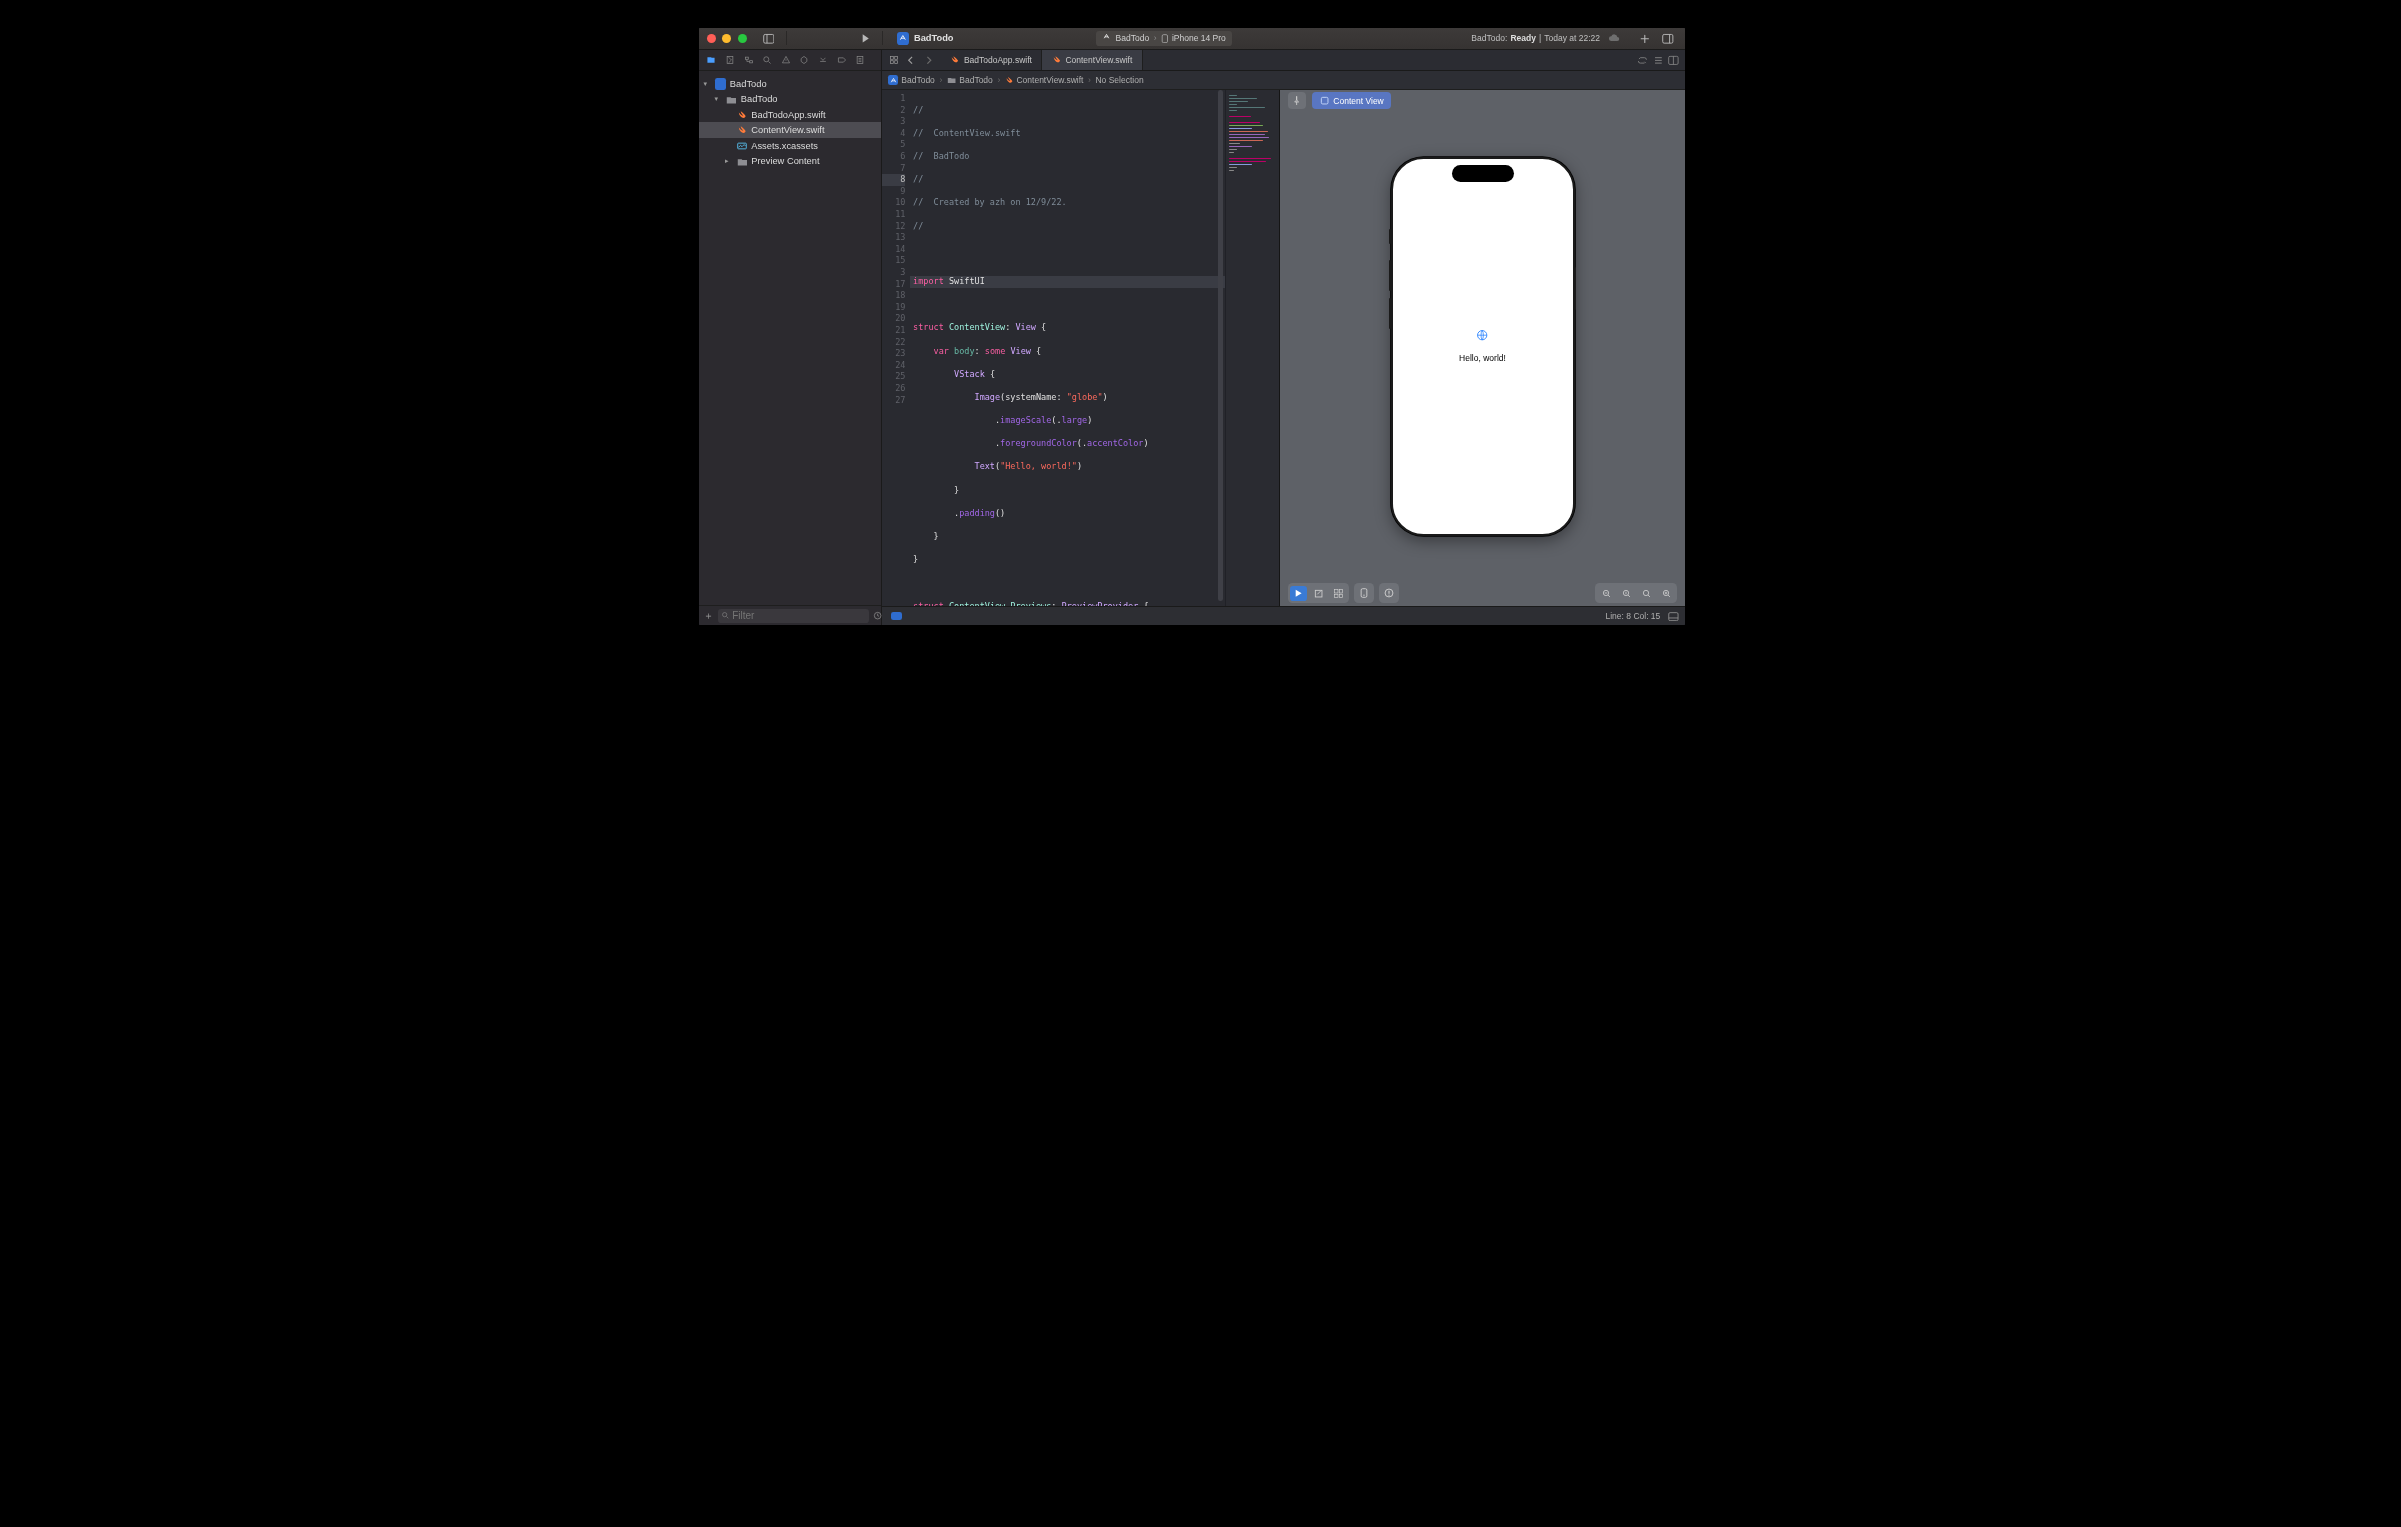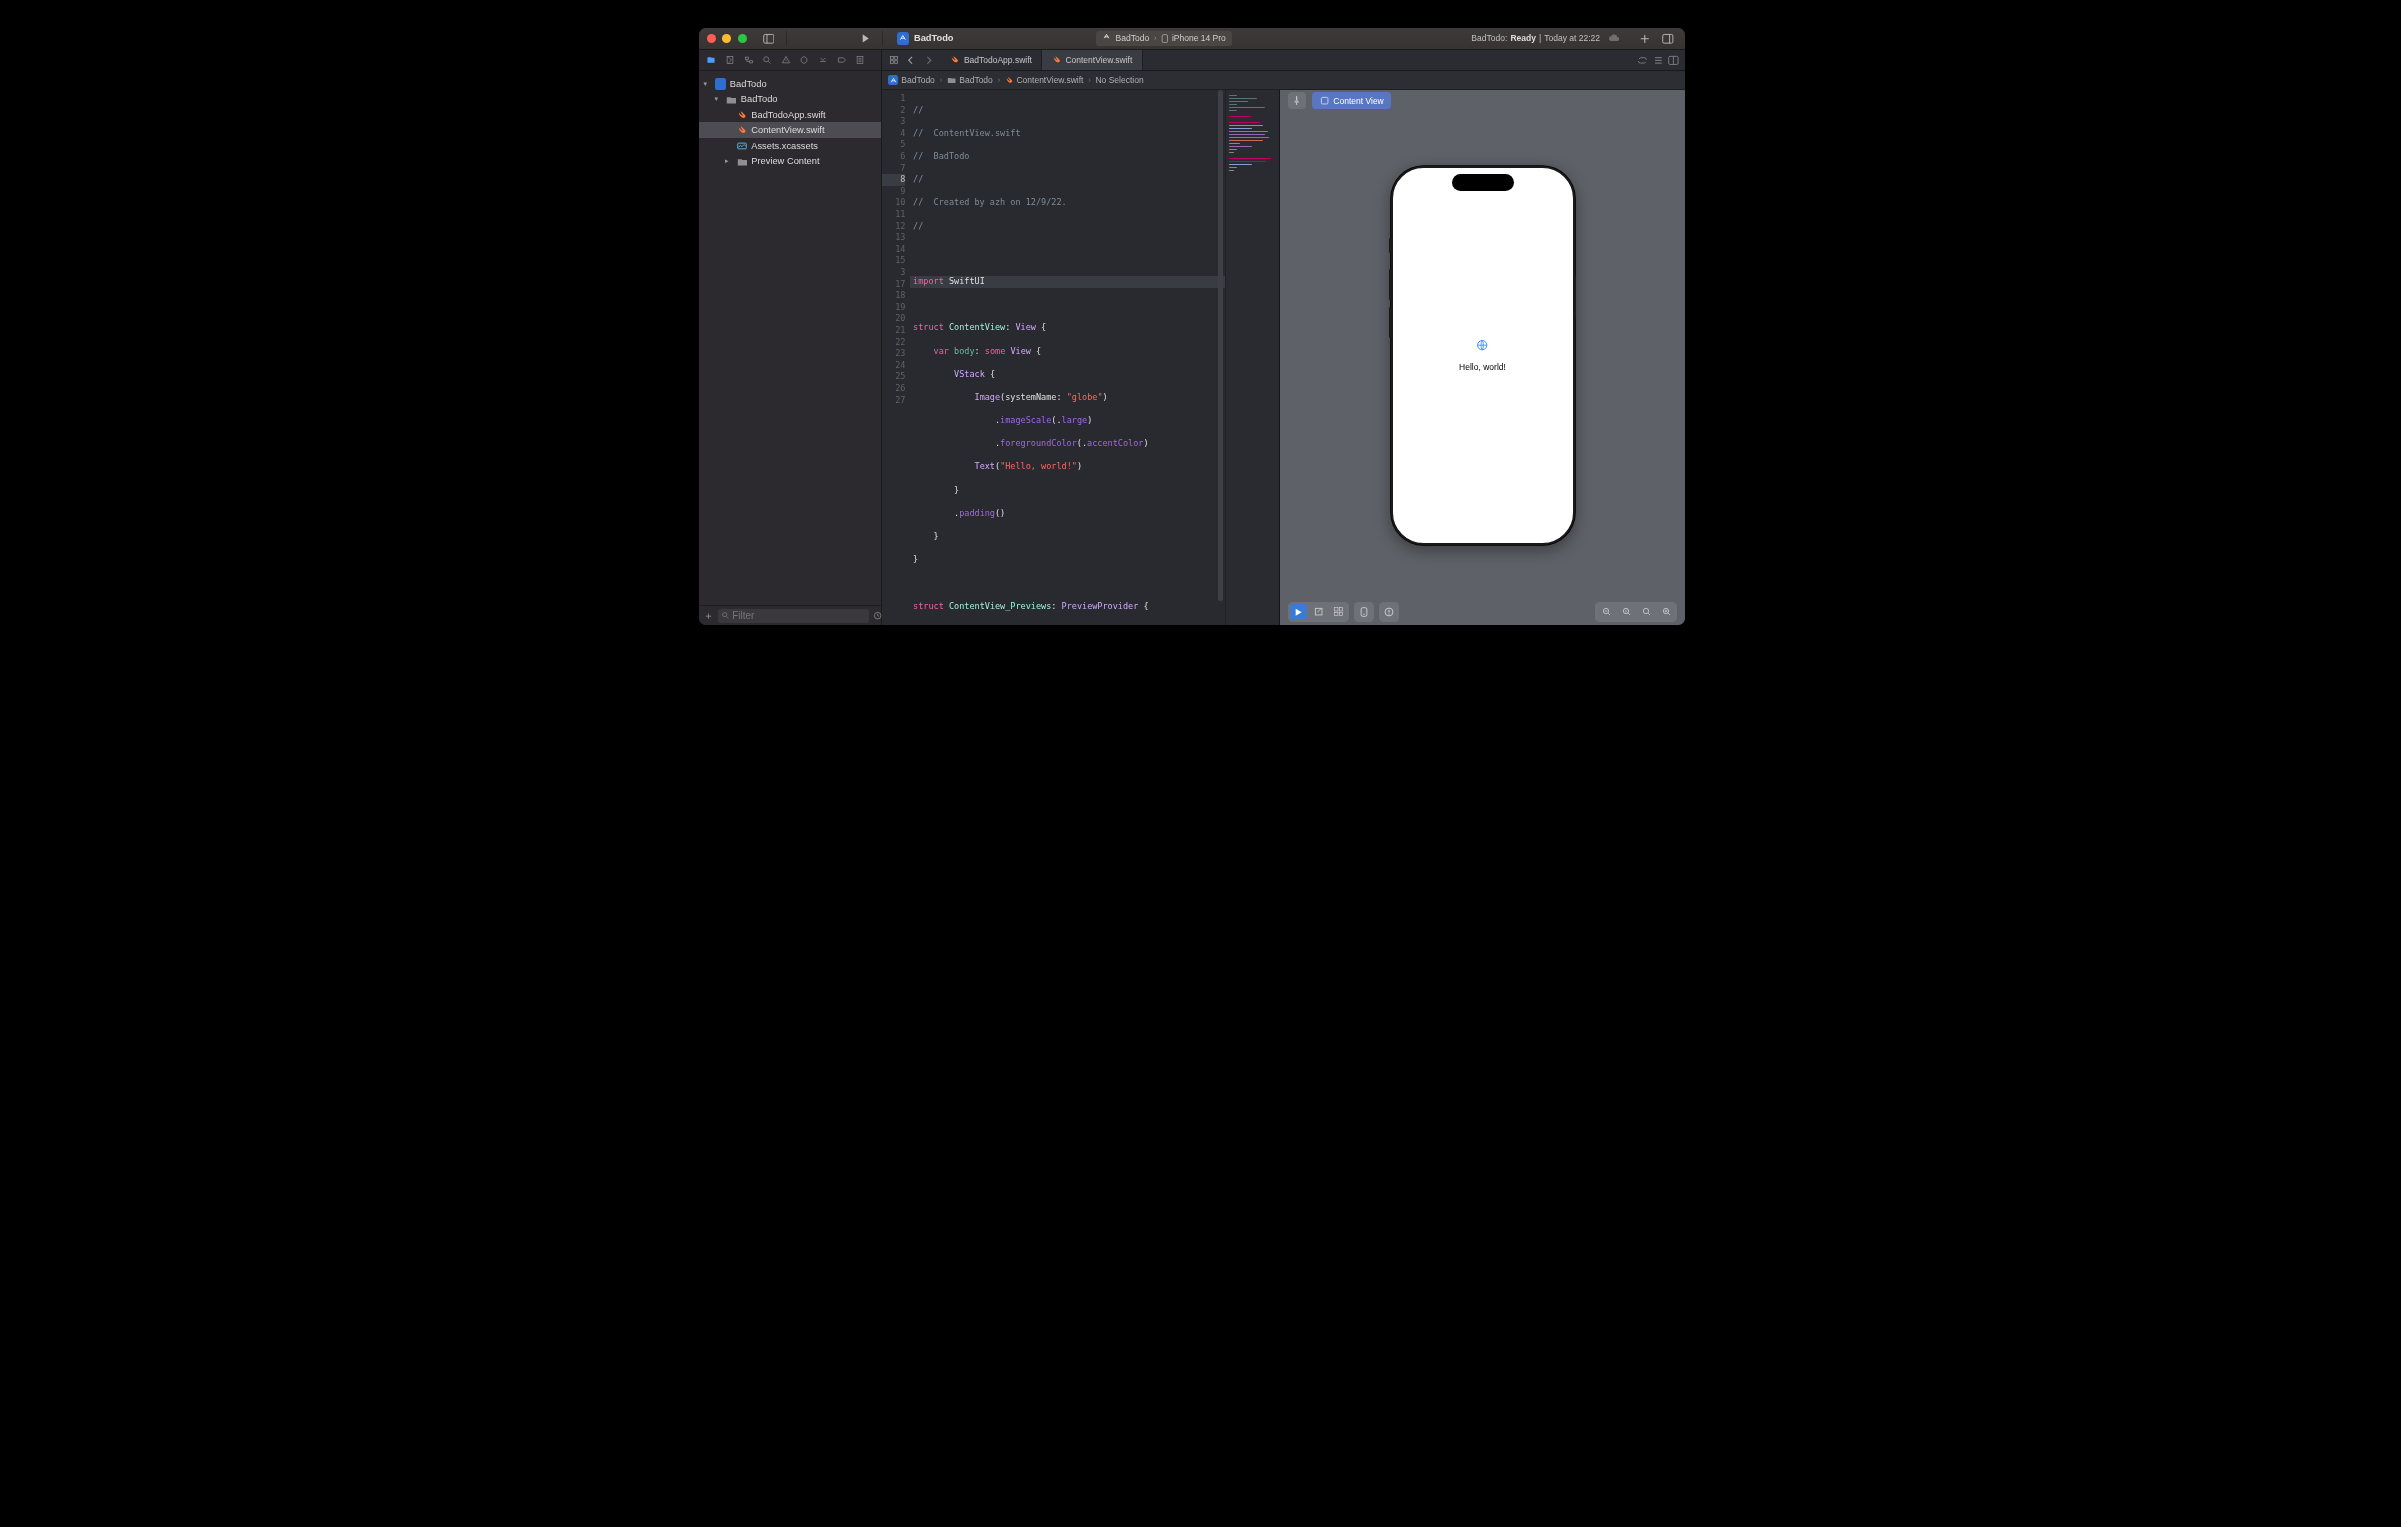--- a/index.html
+++ b/index.html
@@ -35,21 +35,21 @@
     font-family: -apple-system, "SF Pro Text", Helvetica, Arial, sans-serif;
     color: var(--text);
     font-size: 10px;
   }
   .screen { width: 1083px; height: 673px; margin: 0 auto; position: relative; }
   .window {
     position: absolute;
     left: 40px; top: 28px;
     width: 986px; height: 597px;
     background: var(--editor-bg);
-    border-radius: 7px;
+    border-radius: 1px;
     box-shadow: 0 10.8px 46px rgba(0,0,0,.7);
     overflow: hidden;
     display: flex; flex-direction: column;
   }
   
   .titlebar {
     height: 21.7px;
     background: linear-gradient(#3d3a39,#363332);
     display: flex; align-items: center;
     padding: 0 7.7px;
@@ -669,18 +669,30 @@
                     <svg width="9.3" height="9.3" viewBox="0 0 14 14">
                       <circle cx="6" cy="6" r="4" fill="none" stroke="currentColor" stroke-width="1.2"></circle>
                       <path d="M4 6h4M6 4v4M9 9l3 3" stroke="currentColor" stroke-width="1.2"></path>
                     </svg>
                   </div>
             </div>
           </div>
         </div>
       </div>
 
+      <div class="statusbar">
+        <div class="blue-pill"></div>
+        <div class="right">
+          <span>Line: 8  Col: 15</span>
+          <span>
+                <svg width="10.8" height="9.3" viewBox="0 0 16 14">
+                  <rect x="1" y="1" width="14" height="12" rx="2" fill="none" stroke="#9a9a9a" stroke-width="1.2"></rect>
+                  <line x1="1" y1="9" x2="15" y2="9" stroke="#9a9a9a" stroke-width="1.2"></line>
+                </svg>
+              </span>
+        </div>
+      </div>
 
     </div>
   </div>
 </div>
 </div>
 
 
 </body></html>

